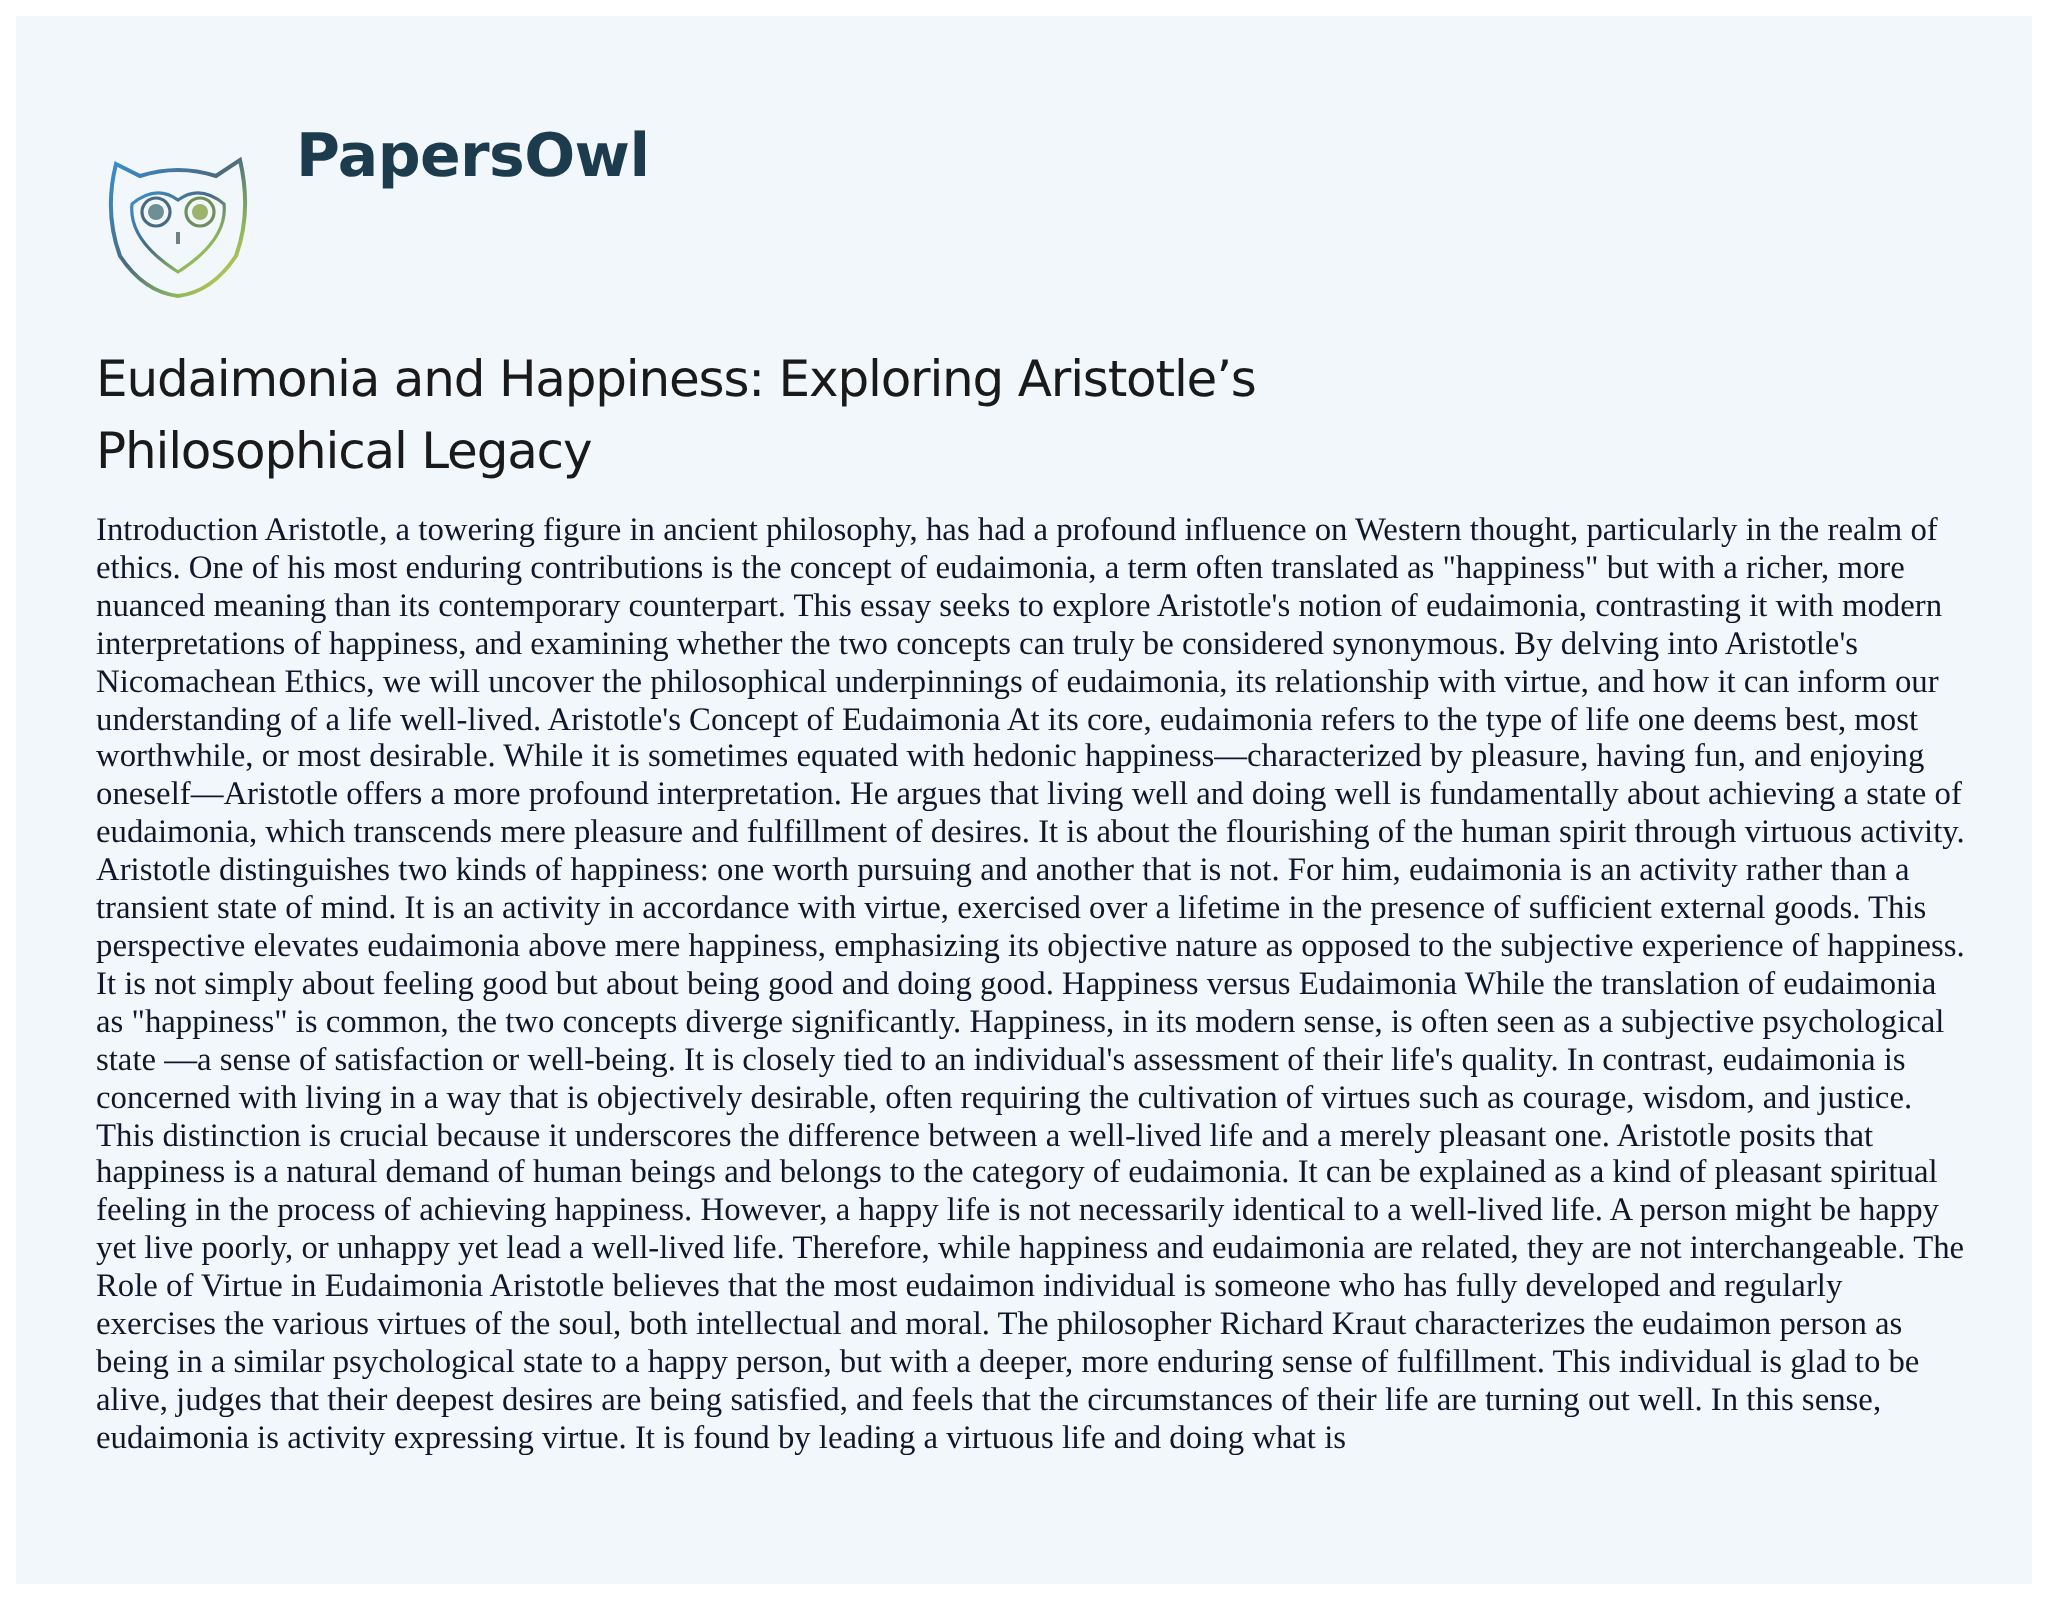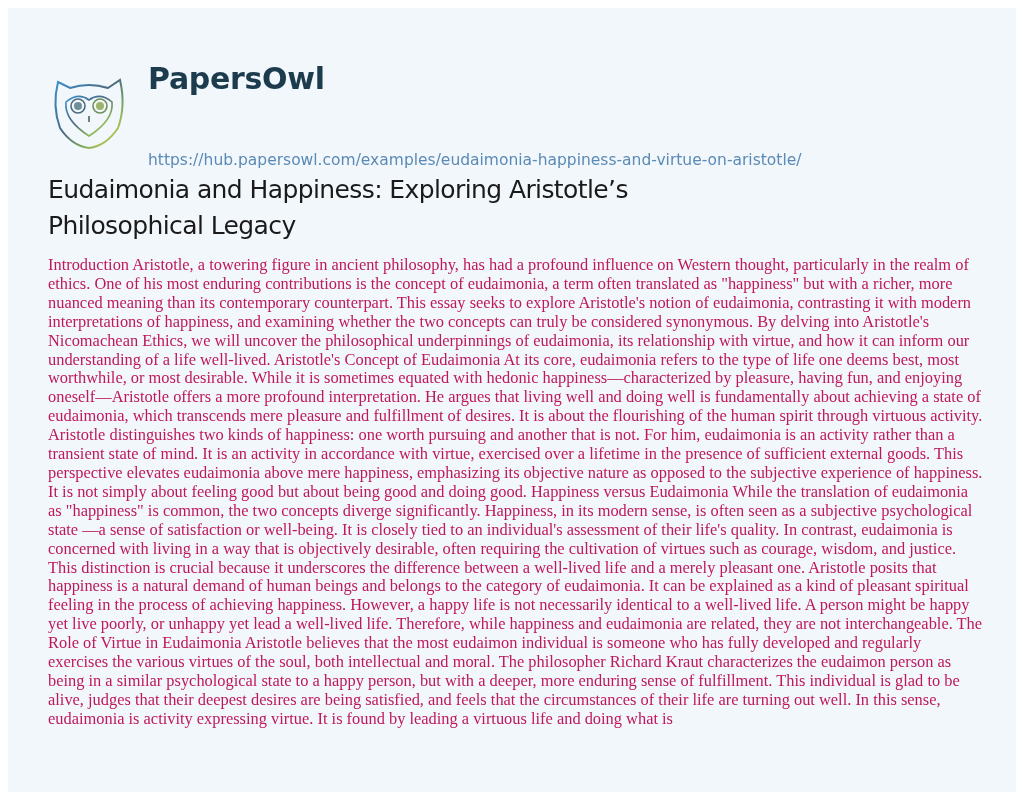--- a/index.html
+++ b/index.html
@@ -30,21 +30,20 @@
     .logo {
       width: 90px;
       height: 90px;
       margin-top: 6px;
       flex: 0 0 auto;
     }
     .brand-block {
       margin-left: 14px;
       display: flex;
       flex-direction: column;
-      gap: 44px;
     }
     .brand-name {
       font-family: "DejaVu Sans", sans-serif;
       font-weight: bold;
       font-size: 30px;
       color: #1c3b4d;
       letter-spacing: -0.3px;
       line-height: 34px;
       margin-top: 2px;
     }
@@ -72,21 +71,21 @@
     }
     .body-text {
       position: absolute;
       left: 48px;
       top: 256px;
       width: 935px;
       margin: 0;
       font-family: "Liberation Serif", serif;
       font-size: 16.4px;
       line-height: 18.9px;
-      color: #be185d;
+      color: #0f172a;
       text-align: left;
     }
   </style>
 </head>
 <body>
 
 <div class="panel"></div>
 
 <div class="header">
   <svg class="logo" viewBox="0 0 90 90" xmlns="http://www.w3.org/2000/svg">
@@ -101,19 +100,18 @@
     <path d="M14 16 L26 22 Q45 16 64 22 L76 14 Q82 40 74 62 Q62 80 45 82 Q28 80 16 62 Q8 40 14 16 Z" fill="none" stroke="url(#owlGrad)" stroke-width="2"></path>
     <path d="M22 36 Q34 26 45 34 Q56 26 68 36 Q70 54 45 70 Q20 54 22 36 Z" fill="none" stroke="url(#owlGrad)" stroke-width="1.6"></path>
     <circle cx="34" cy="40" r="7" fill="none" stroke="#4a6a80" stroke-width="1.6"></circle>
     <circle cx="34" cy="40" r="4" fill="#6f8f97"></circle>
     <circle cx="56" cy="40" r="7" fill="none" stroke="#6f8f5a" stroke-width="1.6"></circle>
     <circle cx="56" cy="40" r="4" fill="#9bb36a"></circle>
     <path d="M45 50 L45 56" stroke="#6f8080" stroke-width="2"></path>
   </svg>
   <div class="brand-block">
     <span class="brand-name">PapersOwl</span>
-    <a class="brand-url">https://hub.papersowl.com/examples/eudaimonia-happiness-and-virtue-on-aristotle/</a>
   </div>
 </div>
 
 <h1 class="title">Eudaimonia and Happiness: Exploring Aristotle’s Philosophical Legacy</h1>
 
 <p class="body-text">Introduction Aristotle, a towering figure in ancient philosophy, has had a profound influence on Western thought, particularly in the realm of ethics. One of his most enduring contributions is the concept of eudaimonia, a term often translated as "happiness" but with a richer, more nuanced meaning than its contemporary counterpart. This essay seeks to explore Aristotle's notion of eudaimonia, contrasting it with modern interpretations of happiness, and examining whether the two concepts can truly be considered synonymous. By delving into Aristotle's Nicomachean Ethics, we will uncover the philosophical underpinnings of eudaimonia, its relationship with virtue, and how it can inform our understanding of a life well-lived. Aristotle's Concept of Eudaimonia At its core, eudaimonia refers to the type of life one deems best, most worthwhile, or most desirable. While it is sometimes equated with hedonic happiness—characterized by pleasure, having fun, and enjoying oneself—Aristotle offers a more profound interpretation. He argues that living well and doing well is fundamentally about achieving a state of eudaimonia, which transcends mere pleasure and fulfillment of desires. It is about the flourishing of the human spirit through virtuous activity. Aristotle distinguishes two kinds of happiness: one worth pursuing and another that is not. For him, eudaimonia is an activity rather than a transient state of mind. It is an activity in accordance with virtue, exercised over a lifetime in the presence of sufficient external goods. This perspective elevates eudaimonia above mere happiness, emphasizing its objective nature as opposed to the subjective experience of happiness. It is not simply about feeling good but about being good and doing good. Happiness versus Eudaimonia While the translation of eudaimonia as "happiness" is common, the two concepts diverge significantly. Happiness, in its modern sense, is often seen as a subjective psychological state —a sense of satisfaction or well-being. It is closely tied to an individual's assessment of their life's quality. In contrast, eudaimonia is concerned with living in a way that is objectively desirable, often requiring the cultivation of virtues such as courage, wisdom, and justice. This distinction is crucial because it underscores the difference between a well-lived life and a merely pleasant one. Aristotle posits that happiness is a natural demand of human beings and belongs to the category of eudaimonia. It can be explained as a kind of pleasant spiritual feeling in the process of achieving happiness. However, a happy life is not necessarily identical to a well-lived life. A person might be happy yet live poorly, or unhappy yet lead a well-lived life. Therefore, while happiness and eudaimonia are related, they are not interchangeable. The Role of Virtue in Eudaimonia Aristotle believes that the most eudaimon individual is someone who has fully developed and regularly exercises the various virtues of the soul, both intellectual and moral. The philosopher Richard Kraut characterizes the eudaimon person as being in a similar psychological state to a happy person, but with a deeper, more enduring sense of fulfillment. This individual is glad to be alive, judges that their deepest desires are being satisfied, and feels that the circumstances of their life are turning out well. In this sense, eudaimonia is activity expressing virtue. It is found by leading a virtuous life and doing what is</p>
 
 </body></html>

